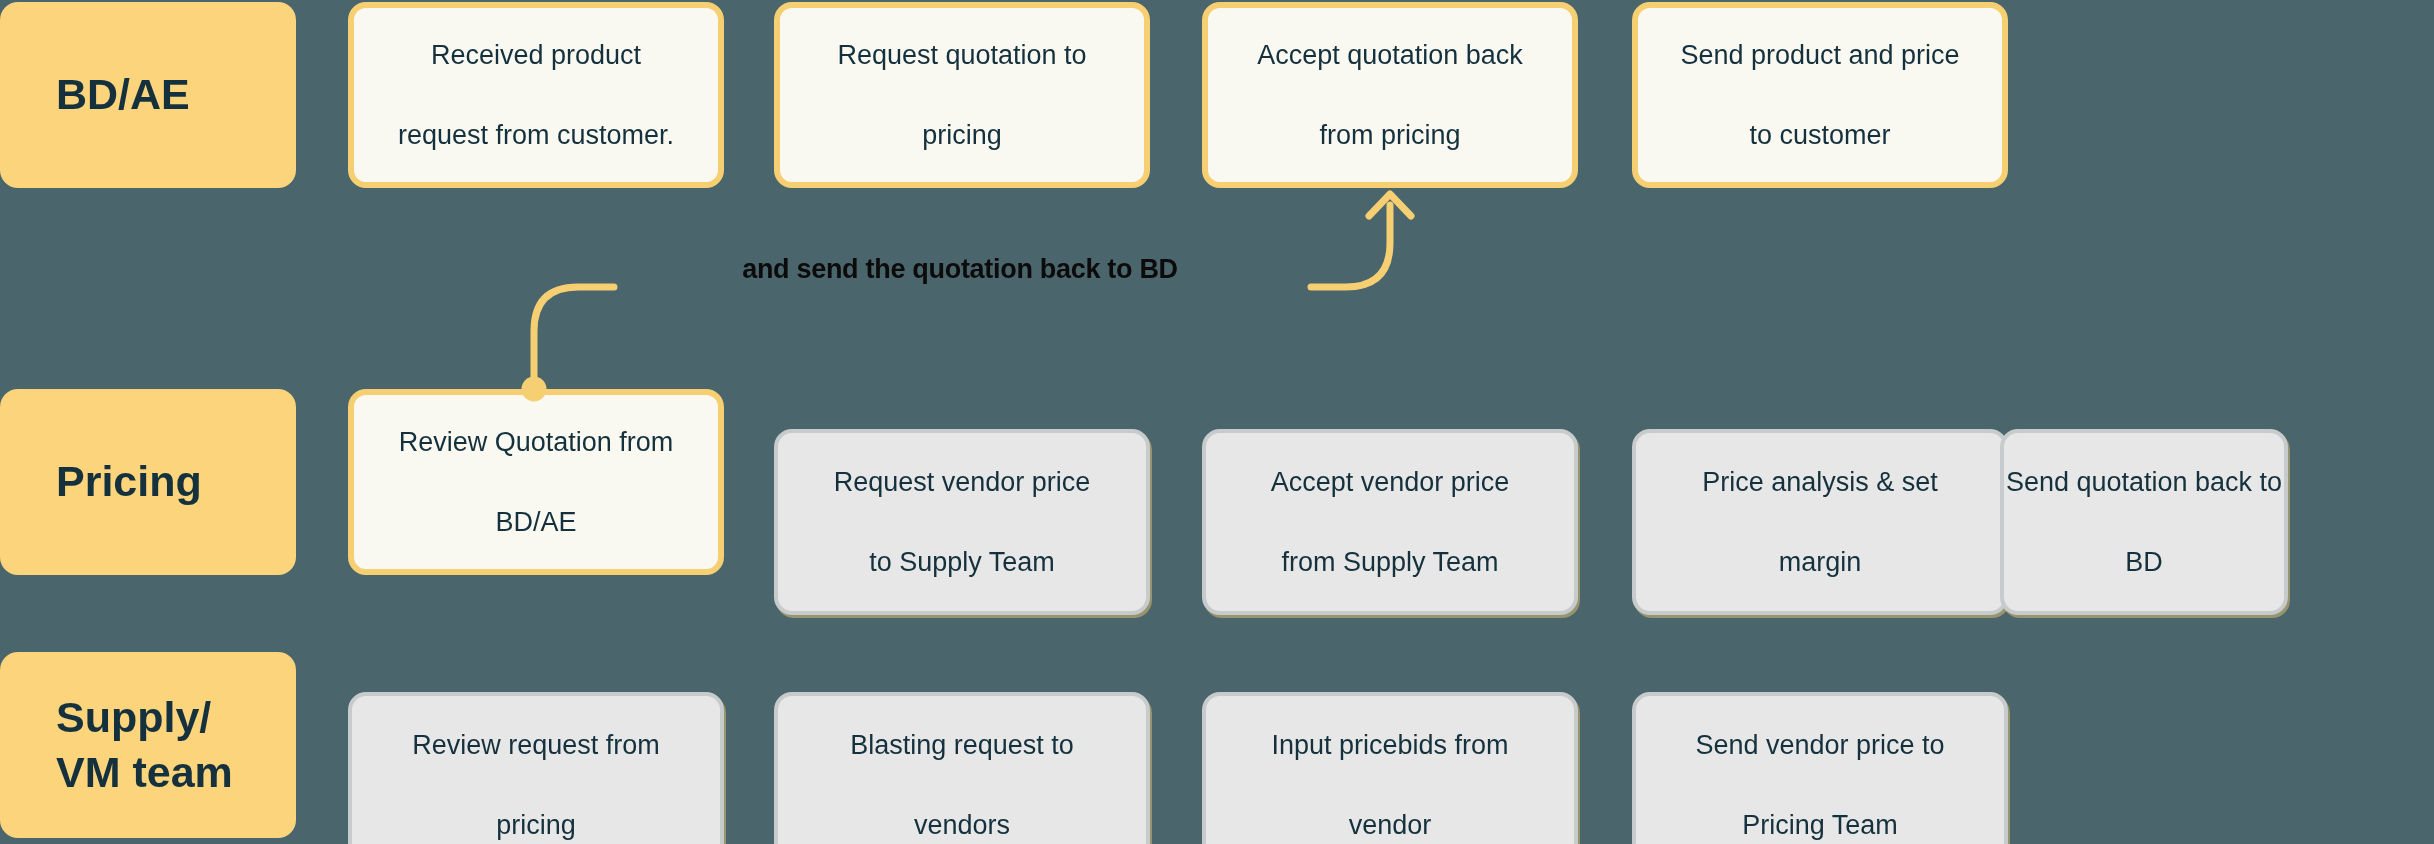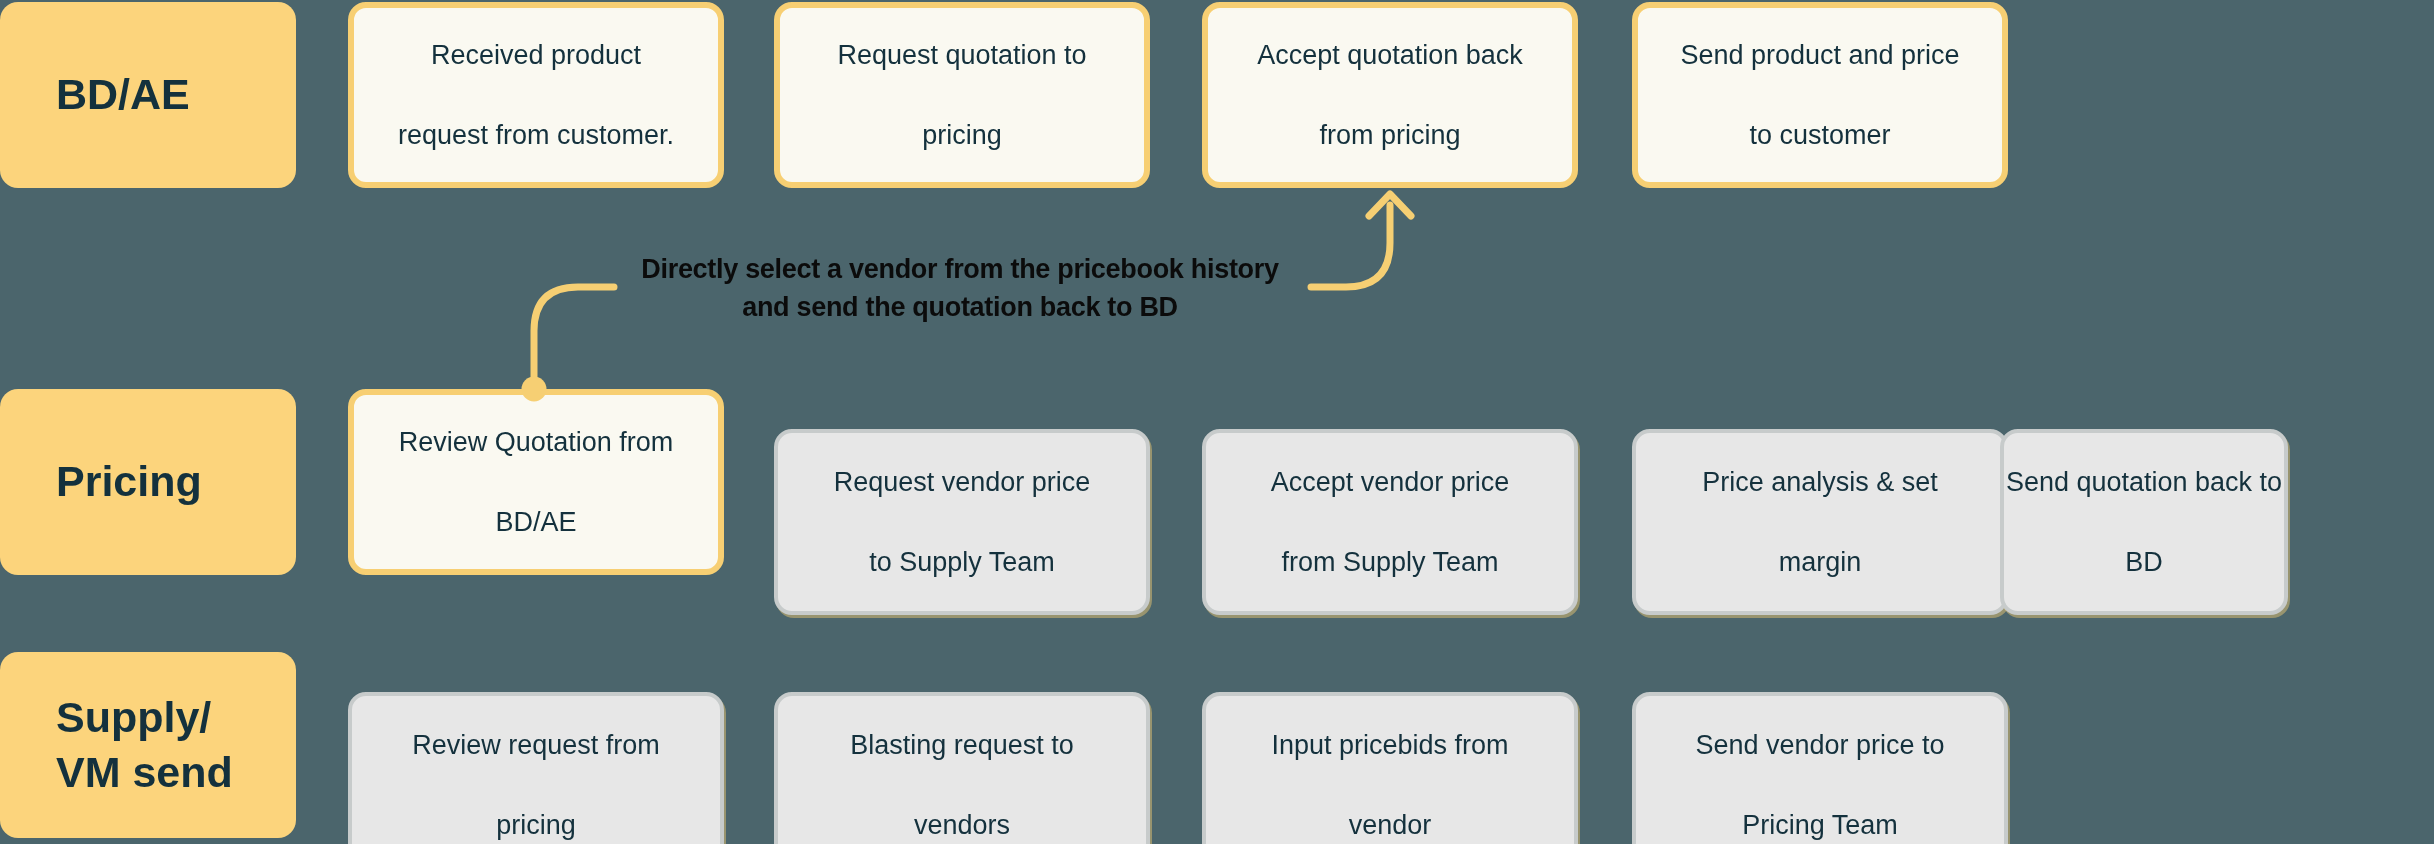--- a/index.html
+++ b/index.html
@@ -43,21 +43,21 @@
 <div class="canvas">
 
   <div class="lane-label r1">
     <span>BD/AE</span>
   </div>
   <div class="lane-label r2">
     <span>Pricing</span>
   </div>
   <div class="lane-label r3">
     <span>Supply/</span>
-    <span>VM send</span>
+    <span>VM team</span>
   </div>
 
   <div class="card highlight r1 c1">
     <div class="line">Received product</div>
     <div class="line">request from customer.</div>
   </div>
   <div class="card highlight r1 c2">
     <div class="line">Request quotation to</div>
     <div class="line">pricing</div>
   </div>
@@ -102,21 +102,20 @@
   <div class="card default r3 c3">
     <div class="line">Input pricebids from</div>
     <div class="line">vendor</div>
   </div>
   <div class="card default r3 c4">
     <div class="line">Send vendor price to</div>
     <div class="line">Pricing Team</div>
   </div>
 
   <div class="annotation">
-    <div>Directly select a vendor from the pricebook history</div>
     <div>and send the quotation back to BD</div>
   </div>
 
   <svg class="overlay" viewBox="0 0 2434 844" xmlns="http://www.w3.org/2000/svg">
 
     <path d="M 614 287 L 578 287 Q 534 287 534 331 L 534 377" fill="none" stroke="#F6CF73" stroke-width="7" stroke-linecap="round"></path>
     <circle cx="534" cy="389" r="12.5" fill="#F6CF73"></circle>
 
     <path d="M 1311 287 L 1346 287 Q 1390 287 1390 243 L 1390 205" fill="none" stroke="#F6CF73" stroke-width="7" stroke-linecap="round"></path>
     <path d="M 1369 216 L 1390 194 L 1411 216" fill="none" stroke="#F6CF73" stroke-width="7" stroke-linecap="round" stroke-linejoin="round"></path>

